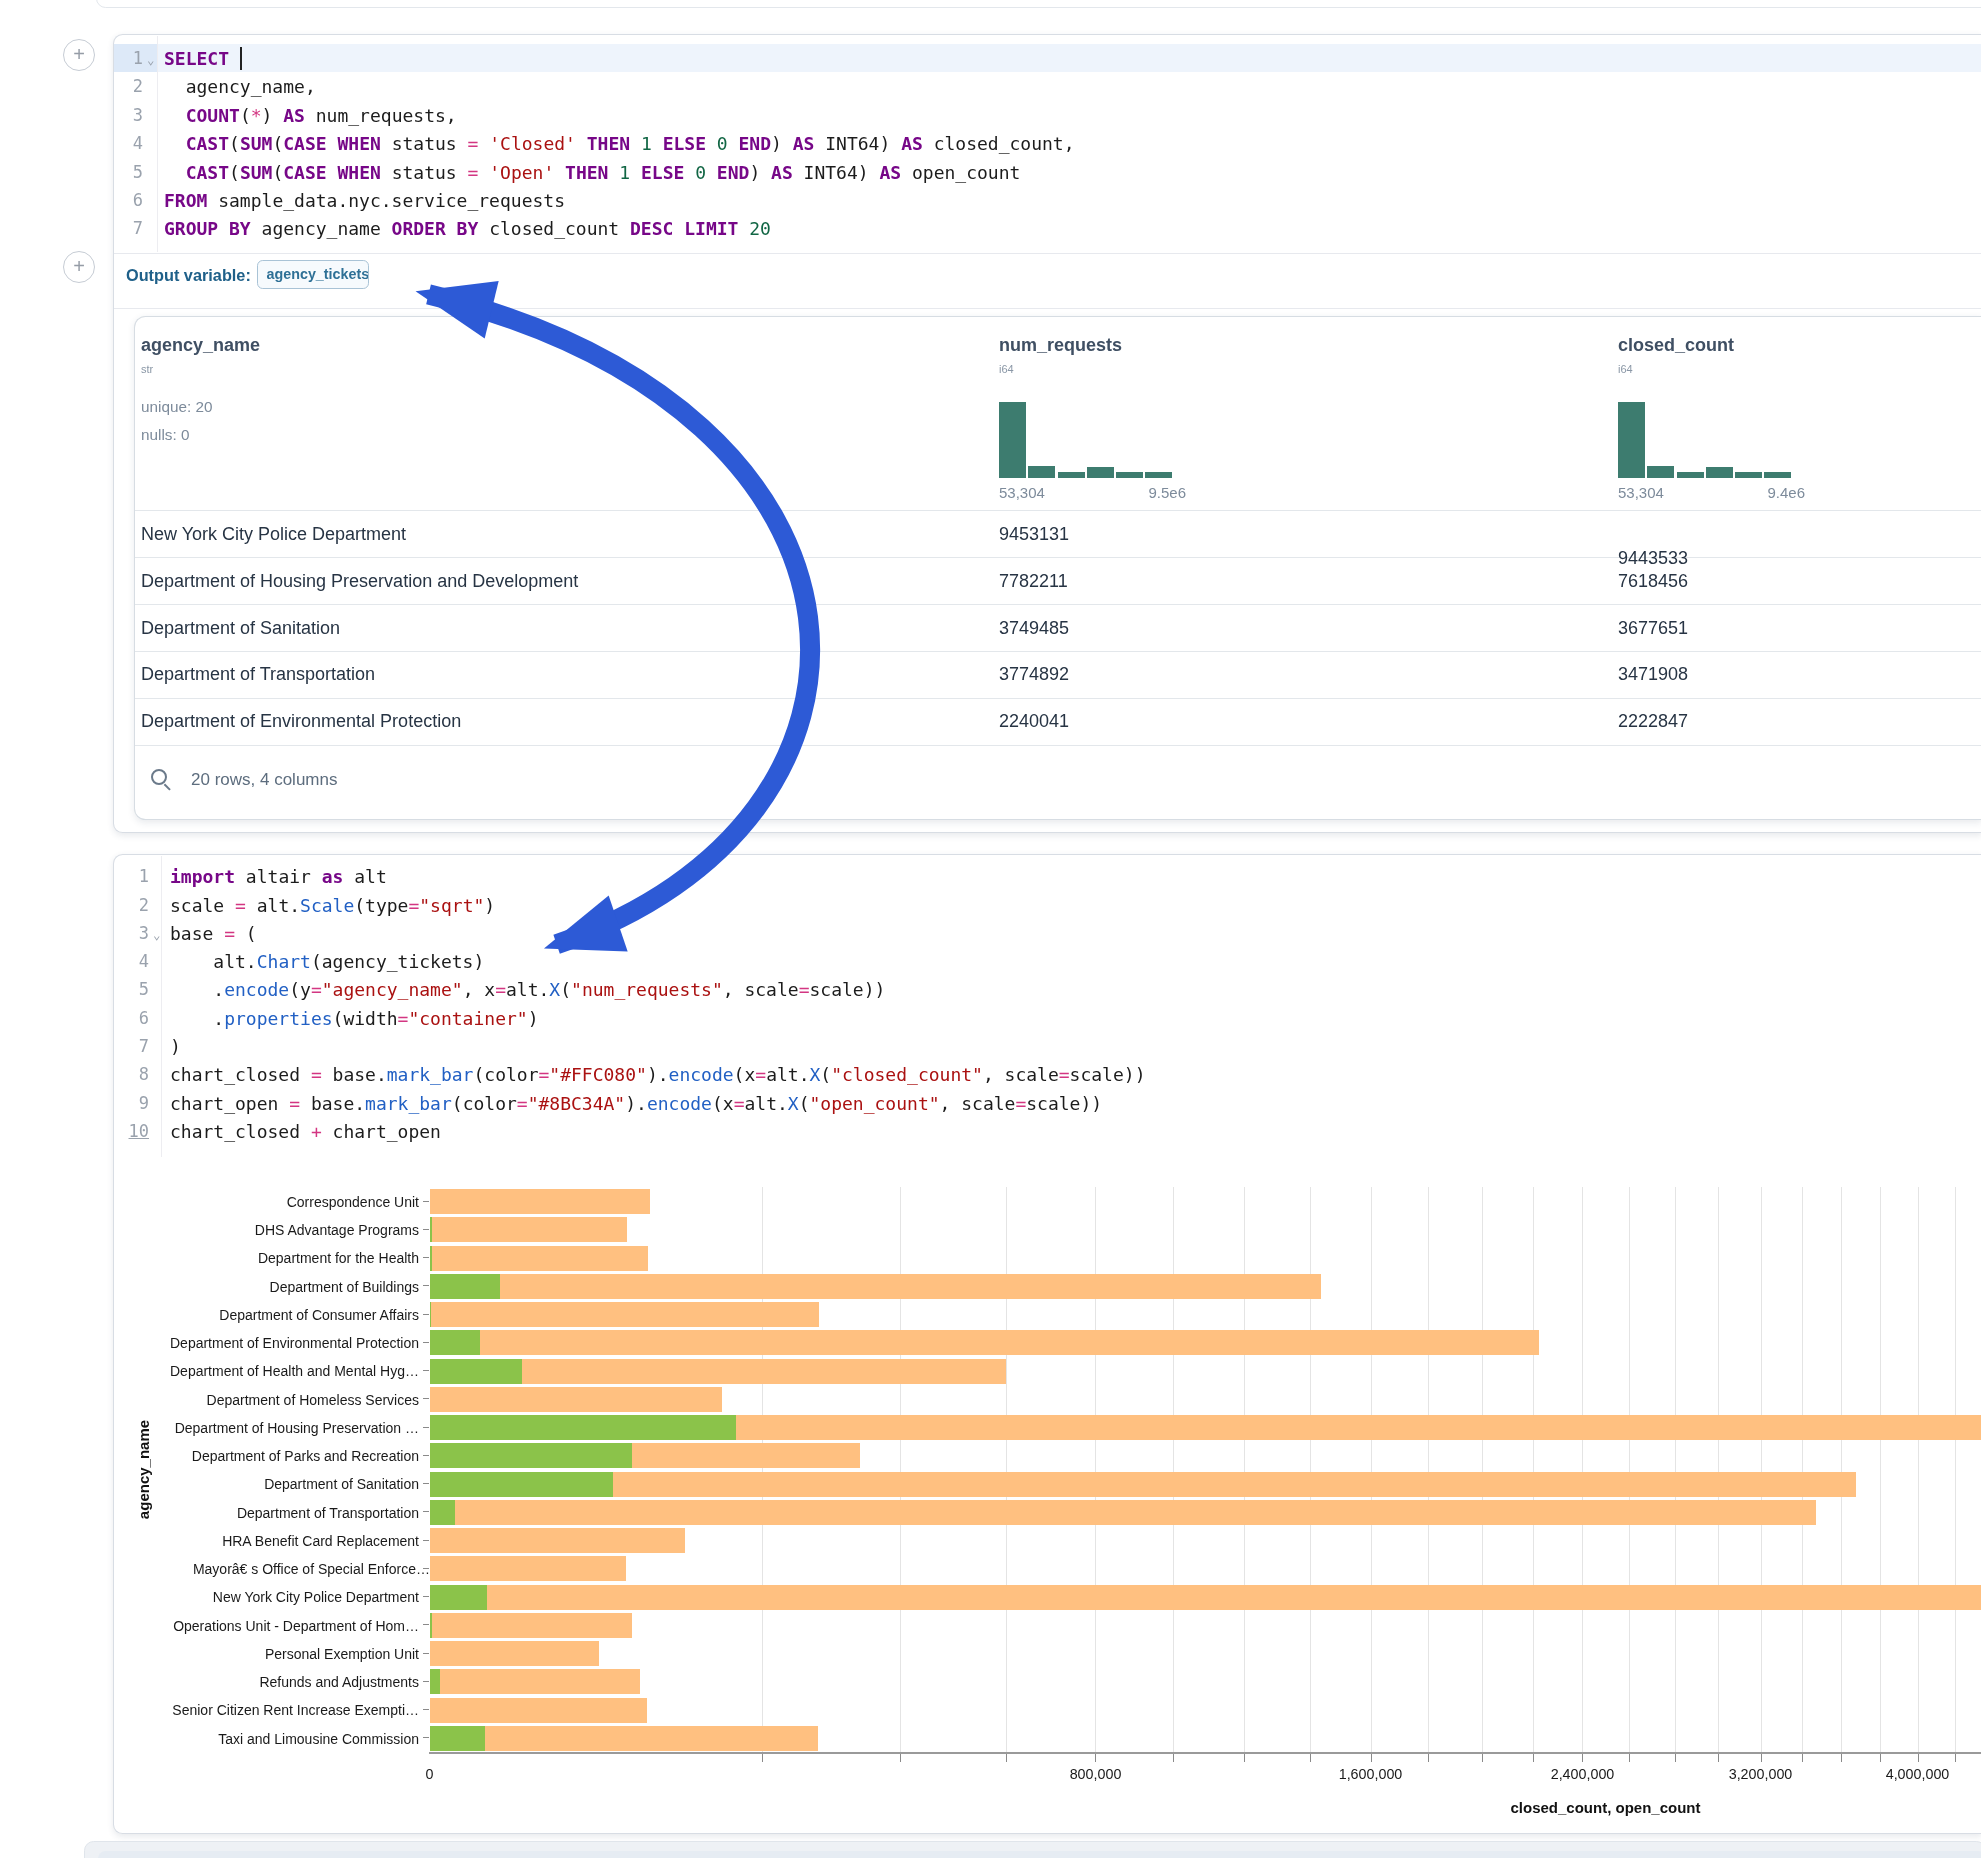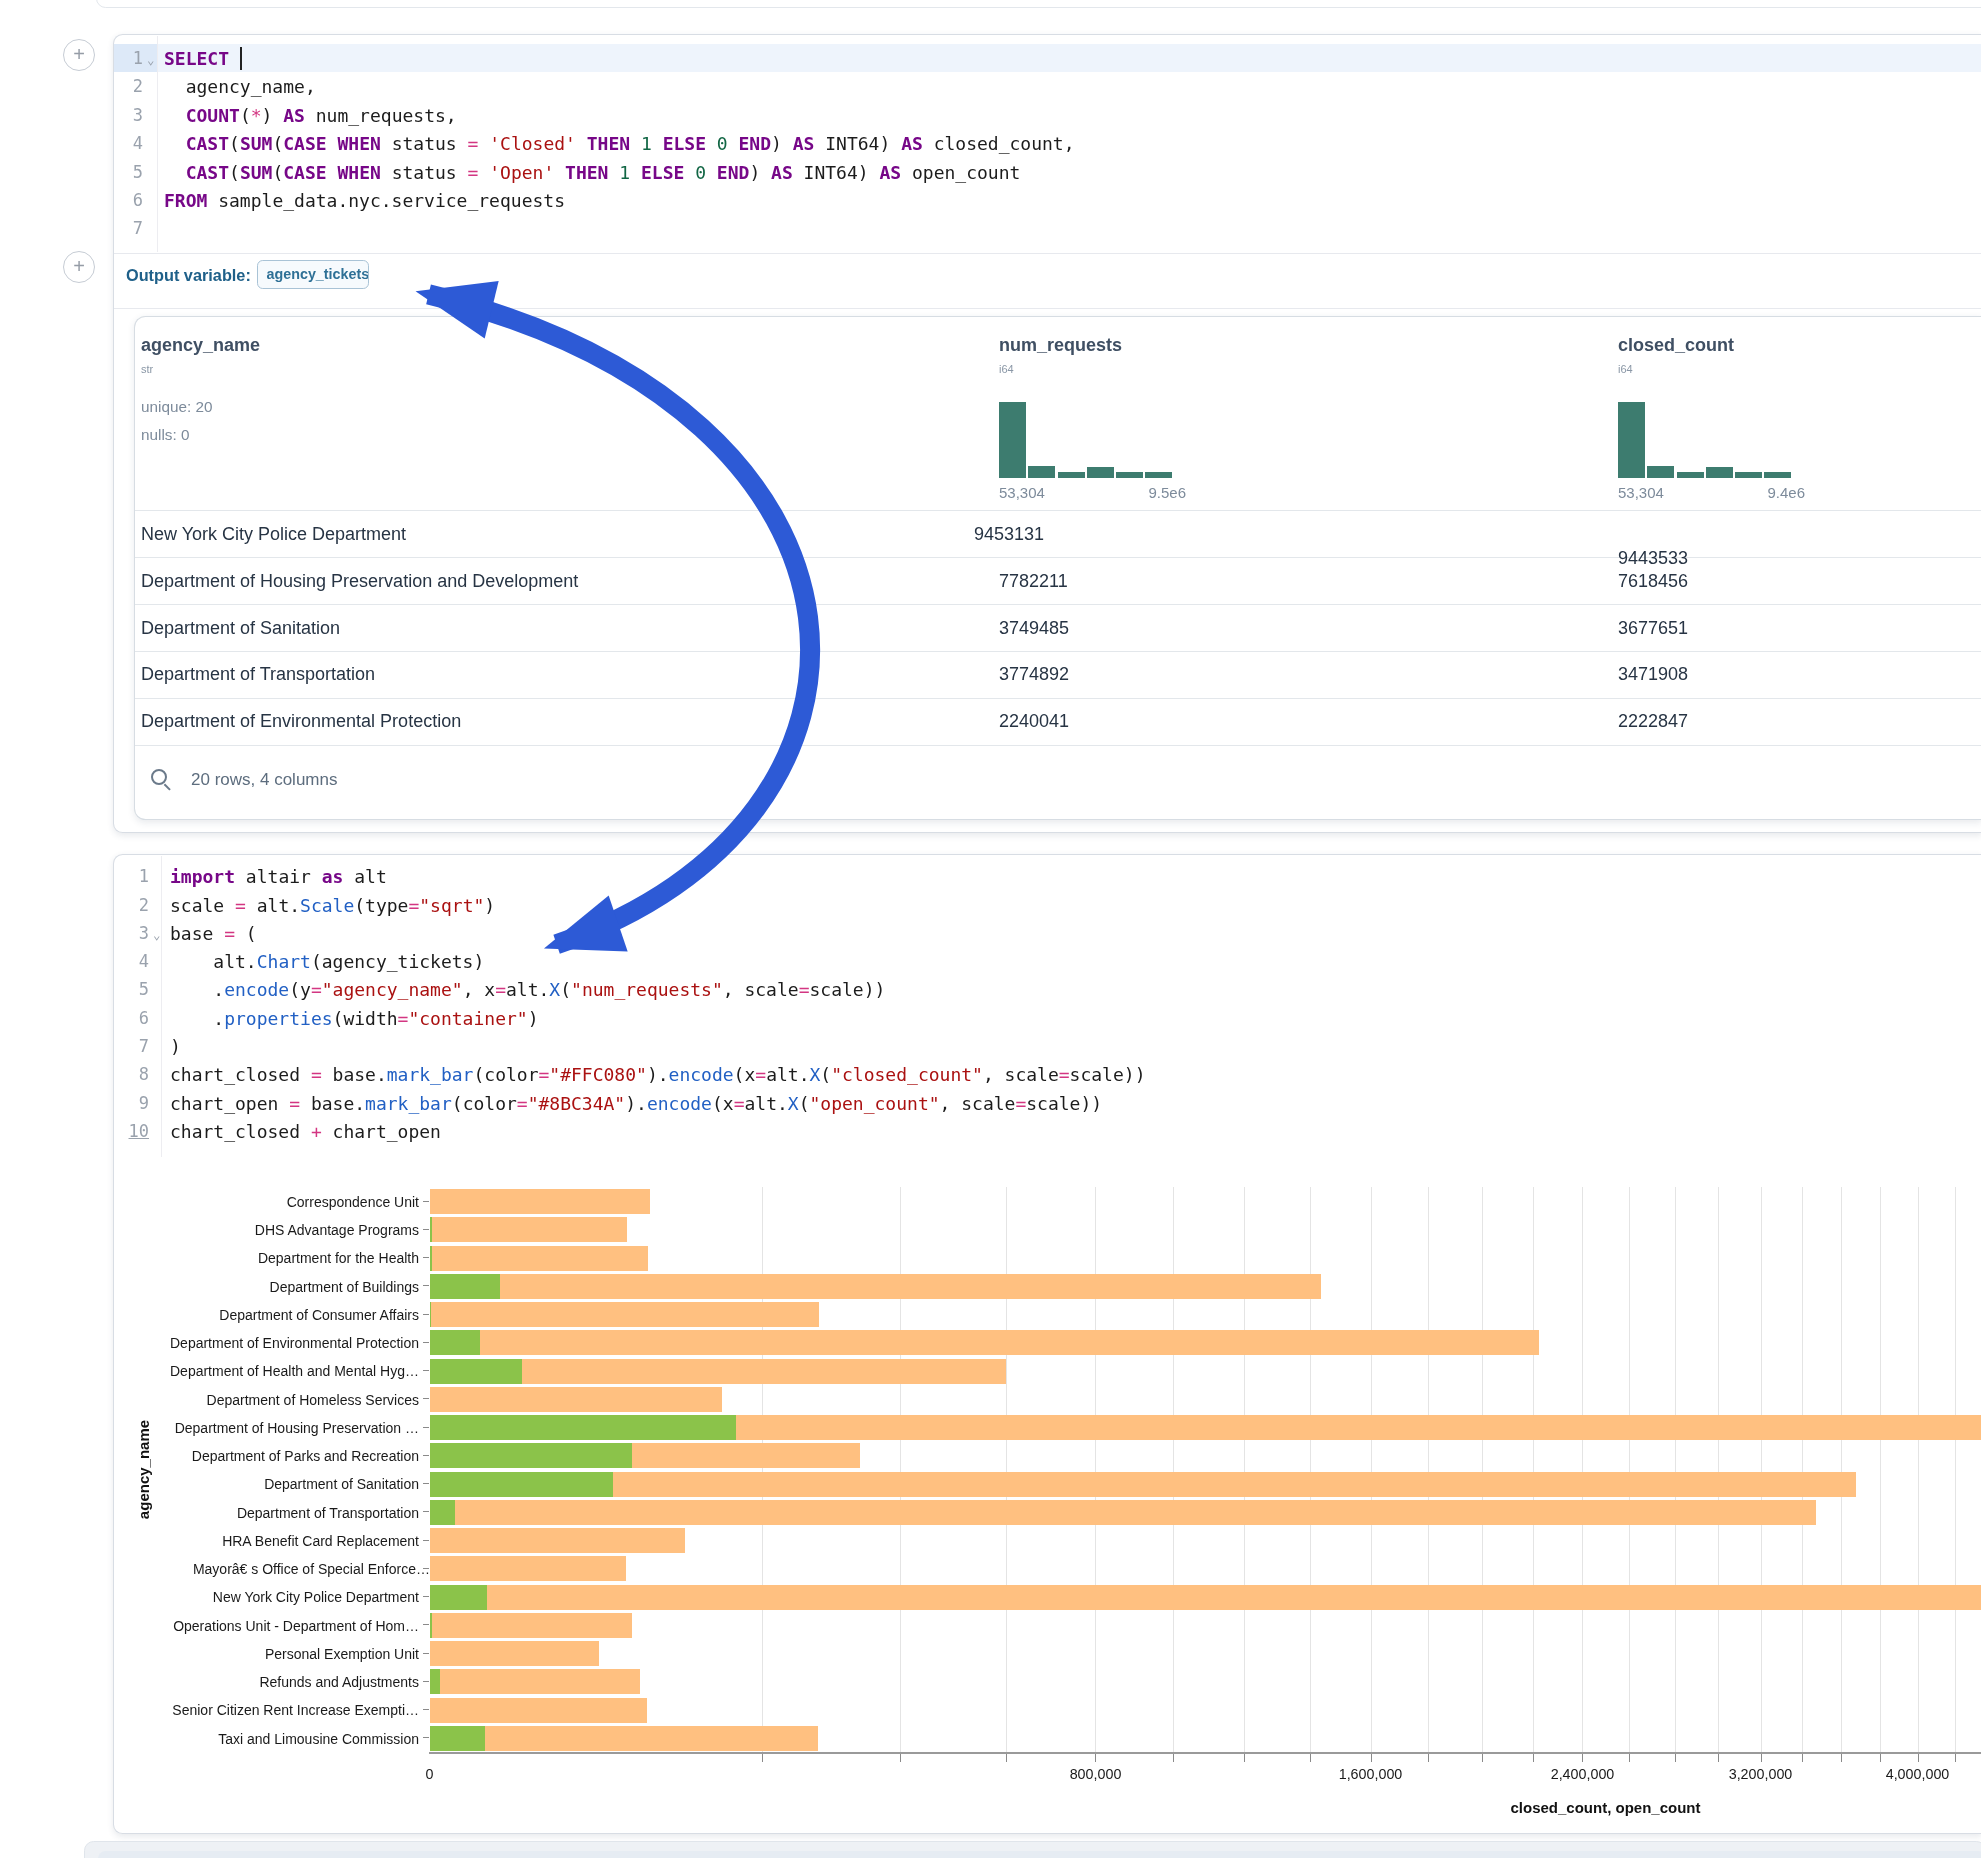--- a/index.html
+++ b/index.html
@@ -80,21 +80,21 @@
 <div class="vdivider" style="left:157px;top:36px;height:216px;"></div>
 <div id="sql-code">
       <div class="activenum" style="left: 114px; top: 44px; width: 43px; height: 28px;"></div>
       <div class="activebg" style="left: 158px; top: 44px; width: 1823px; height: 28px;"></div>
       <div class="code-line" style="top: 44px;"><div class="ln" style="left: 99px;">1</div><div class="fold" style="left: 147px;">⌄</div><span class="src" style="left: 164px;"><span class="seg-kw">SELECT</span><span> </span><span class="cursor"></span></span></div>
       <div class="code-line" style="top: 72px;"><div class="ln" style="left: 99px;">2</div><span class="src" style="left: 164px;"><span>  agency_name,</span></span></div>
       <div class="code-line" style="top: 101px;"><div class="ln" style="left: 99px;">3</div><span class="src" style="left: 164px;"><span>  </span><span class="seg-kw">COUNT</span><span>(</span><span class="seg-op">*</span><span>) </span><span class="seg-kw">AS</span><span> num_requests,</span></span></div>
       <div class="code-line" style="top: 129px;"><div class="ln" style="left: 99px;">4</div><span class="src" style="left: 164px;"><span>  </span><span class="seg-kw">CAST</span><span>(</span><span class="seg-kw">SUM</span><span>(</span><span class="seg-kw">CASE</span><span> </span><span class="seg-kw">WHEN</span><span> status </span><span class="seg-op">=</span><span> </span><span class="seg-str">'Closed'</span><span> </span><span class="seg-kw">THEN</span><span> </span><span class="seg-num">1</span><span> </span><span class="seg-kw">ELSE</span><span> </span><span class="seg-num">0</span><span> </span><span class="seg-kw">END</span><span>) </span><span class="seg-kw">AS</span><span> INT64) </span><span class="seg-kw">AS</span><span> closed_count,</span></span></div>
       <div class="code-line" style="top: 158px;"><div class="ln" style="left: 99px;">5</div><span class="src" style="left: 164px;"><span>  </span><span class="seg-kw">CAST</span><span>(</span><span class="seg-kw">SUM</span><span>(</span><span class="seg-kw">CASE</span><span> </span><span class="seg-kw">WHEN</span><span> status </span><span class="seg-op">=</span><span> </span><span class="seg-str">'Open'</span><span> </span><span class="seg-kw">THEN</span><span> </span><span class="seg-num">1</span><span> </span><span class="seg-kw">ELSE</span><span> </span><span class="seg-num">0</span><span> </span><span class="seg-kw">END</span><span>) </span><span class="seg-kw">AS</span><span> INT64) </span><span class="seg-kw">AS</span><span> open_count</span></span></div>
       <div class="code-line" style="top: 186px;"><div class="ln" style="left: 99px;">6</div><span class="src" style="left: 164px;"><span class="seg-kw">FROM</span><span> sample_data.nyc.service_requests</span></span></div>
-      <div class="code-line" style="top: 214px;"><div class="ln" style="left: 99px;">7</div></div>
+      <div class="code-line" style="top: 214px;"><div class="ln" style="left: 99px;">7</div><span class="src" style="left: 164px;"><span class="seg-kw">GROUP BY</span><span> agency_name </span><span class="seg-kw">ORDER BY</span><span> closed_count </span><span class="seg-kw">DESC</span><span> </span><span class="seg-kw">LIMIT</span><span> </span><span class="seg-num">20</span></span></div>
     </div>
 <div class="divider" style="left:114px;top:253px;width:1868px;"></div>
 
 <div class="outvar-label" style="left:126px;top:266px;">Output variable:</div>
 <div class="outvar-pill" style="left:257px;top:260px;">agency_tickets</div>
 <div class="divider" style="left:114px;top:308px;width:1868px;"></div>
 
 <div class="tablecard"></div>
 <div id="table-content">
       <div class="th-name" style="left: 141px; top: 335px;">agency_name</div>
@@ -125,21 +125,21 @@
       </div>
       <div class="hist-min" style="left: 1618px; top: 484px;">53,304</div>
       <div class="hist-max" style="left: 1709px; top: 484px; width: 96px;">9.4e6</div>
       <div class="trow-sep" style="left: 135px; top: 510px;"></div>
       <div class="trow-sep" style="left: 135px; top: 557px;"></div>
       <div class="trow-sep" style="left: 135px; top: 604px;"></div>
       <div class="trow-sep" style="left: 135px; top: 651px;"></div>
       <div class="trow-sep" style="left: 135px; top: 698px;"></div>
       <div class="trow-sep" style="left: 135px; top: 745px;"></div>
       <div class="tcell" style="left: 141px; top: 524px;">New York City Police Department</div>
-      <div class="tcell" style="left: 974px; top: 524px;">9453131</div>
+      <div class="tcell" style="left: 999px; top: 524px;">9453131</div>
       <div class="tcell" style="left: 1618px; top: 548px;">9443533</div>
       <div class="tcell" style="left: 141px; top: 571px;">Department of Housing Preservation and Development</div>
       <div class="tcell" style="left: 999px; top: 571px;">7782211</div>
       <div class="tcell" style="left: 1618px; top: 571px;">7618456</div>
       <div class="tcell" style="left: 141px; top: 618px;">Department of Sanitation</div>
       <div class="tcell" style="left: 999px; top: 618px;">3749485</div>
       <div class="tcell" style="left: 1618px; top: 618px;">3677651</div>
       <div class="tcell" style="left: 141px; top: 664px;">Department of Transportation</div>
       <div class="tcell" style="left: 999px; top: 664px;">3774892</div>
       <div class="tcell" style="left: 1618px; top: 664px;">3471908</div>

